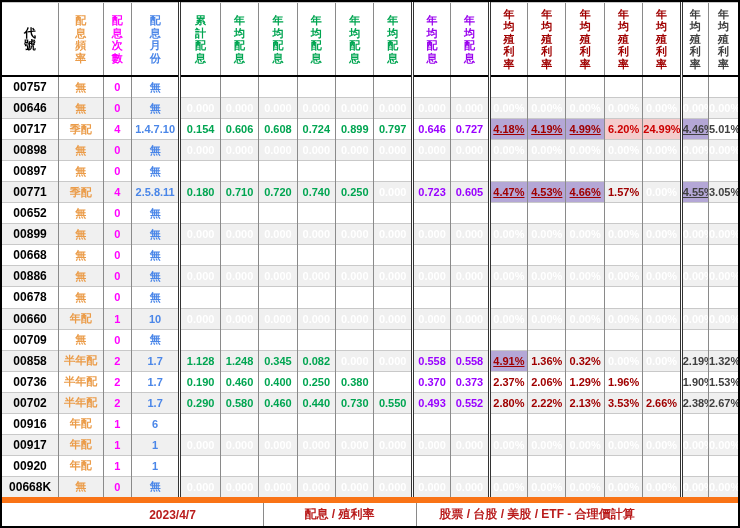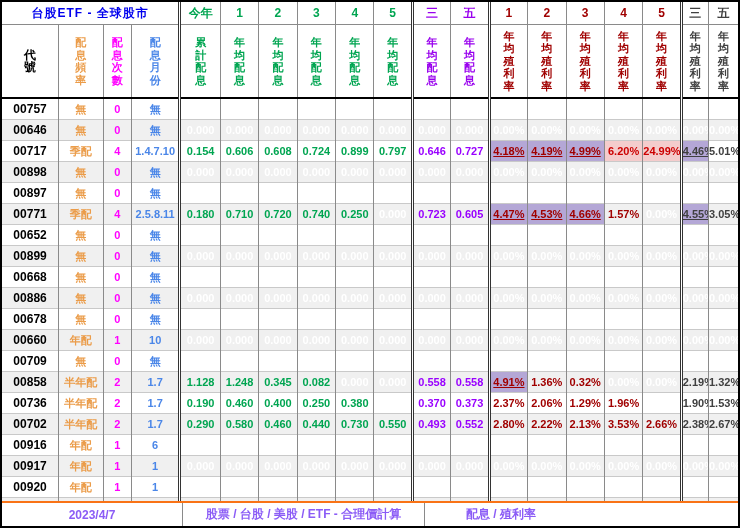--- a/index.html
+++ b/index.html
@@ -44,22 +44,22 @@
   .c-month{color:#4a86e8;}
   .c-div{color:#00a551;}
   .c-div35{color:#9900ff;margin-left:36px;}
   .c-yield{color:#a00000;}
   .c-y35{color:#404040;}
   .hl-p{background:#b4a7d6 !important;text-decoration:underline;}
   .hl-k{background:#f4cccc !important;color:#cc0000;}
   .faint{color:#ffffff !important;}
   
   .footer{
-    flex:0 0 23px;border-top:2px solid #f97316;display:flex;align-items:stretch;
-    font-size:12px;color:#8b5cf6;background:#fff;
+    flex:0 0 23px;border-top:6px solid #f97316;display:flex;align-items:stretch;
+    font-size:12px;color:#b91c1c;background:#fff;justify-content:center;
   }
   .f-cell{display:flex;align-items:center;justify-content:center;box-sizing:border-box;}
   .f1{width:180px;}
   .f2{width:153px;border-left:1px solid #8a8a8a;}
   .f3{width:242px;border-left:1px solid #8a8a8a;}
   .f4{flex:1;border-left:1px solid #8a8a8a;}
 </style>
 </head>
 <body>
 
@@ -81,38 +81,20 @@
           <col style="width:38px">
         <col style="width:38px">
           <col style="width:38px">
           <col style="width:38px">
           <col style="width:38px">
           <col style="width:38px">
         <col style="width:27px">
           <col style="width:29px">
       </colgroup>
       <thead>
-        <tr class="toprow">
-          <td colspan="4" class="title">台股ETF - 全球股市</td>
-          <td class="top-g grp">今年</td>
-          <td class="top-g">1</td>
-          <td class="top-g">2</td>
-          <td class="top-g">3</td>
-          <td class="top-g">4</td>
-          <td class="top-g">5</td>
-          <td class="top-p grp">三</td>
-          <td class="top-p">五</td>
-          <td class="top-r grp">1</td>
-          <td class="top-r">2</td>
-          <td class="top-r">3</td>
-          <td class="top-r">4</td>
-          <td class="top-r">5</td>
-          <td class="top-k grp">三</td>
-          <td class="top-k">五</td>
-        </tr>
         <tr class="subrow">
           <td class="h-code vt">代
 號</td>
           <td class="h-freq vt">配
 息
 頻
 率</td>
           <td class="h-cnt vt">配
 息
 次
@@ -609,16 +591,16 @@
             <td class="c-yield faint">0.00%</td>
             <td class="c-yield faint">0.00%</td>
             <td class="c-y35 grp faint">0.00%</td>
             <td class="c-y35 faint">0.00%</td>
           </tr>
         </tbody>
     </table>
   </div>
   <div class="footer">
     <div class="f-cell f1">2023/4/7</div>
+    <div class="f-cell f2">配息 / 殖利率</div>
     <div class="f-cell f3">股票 / 台股 / 美股 / ETF - 合理價計算</div>
-    <div class="f-cell f2">配息 / 殖利率</div>
   </div>
 </div>
 
 </body></html>

